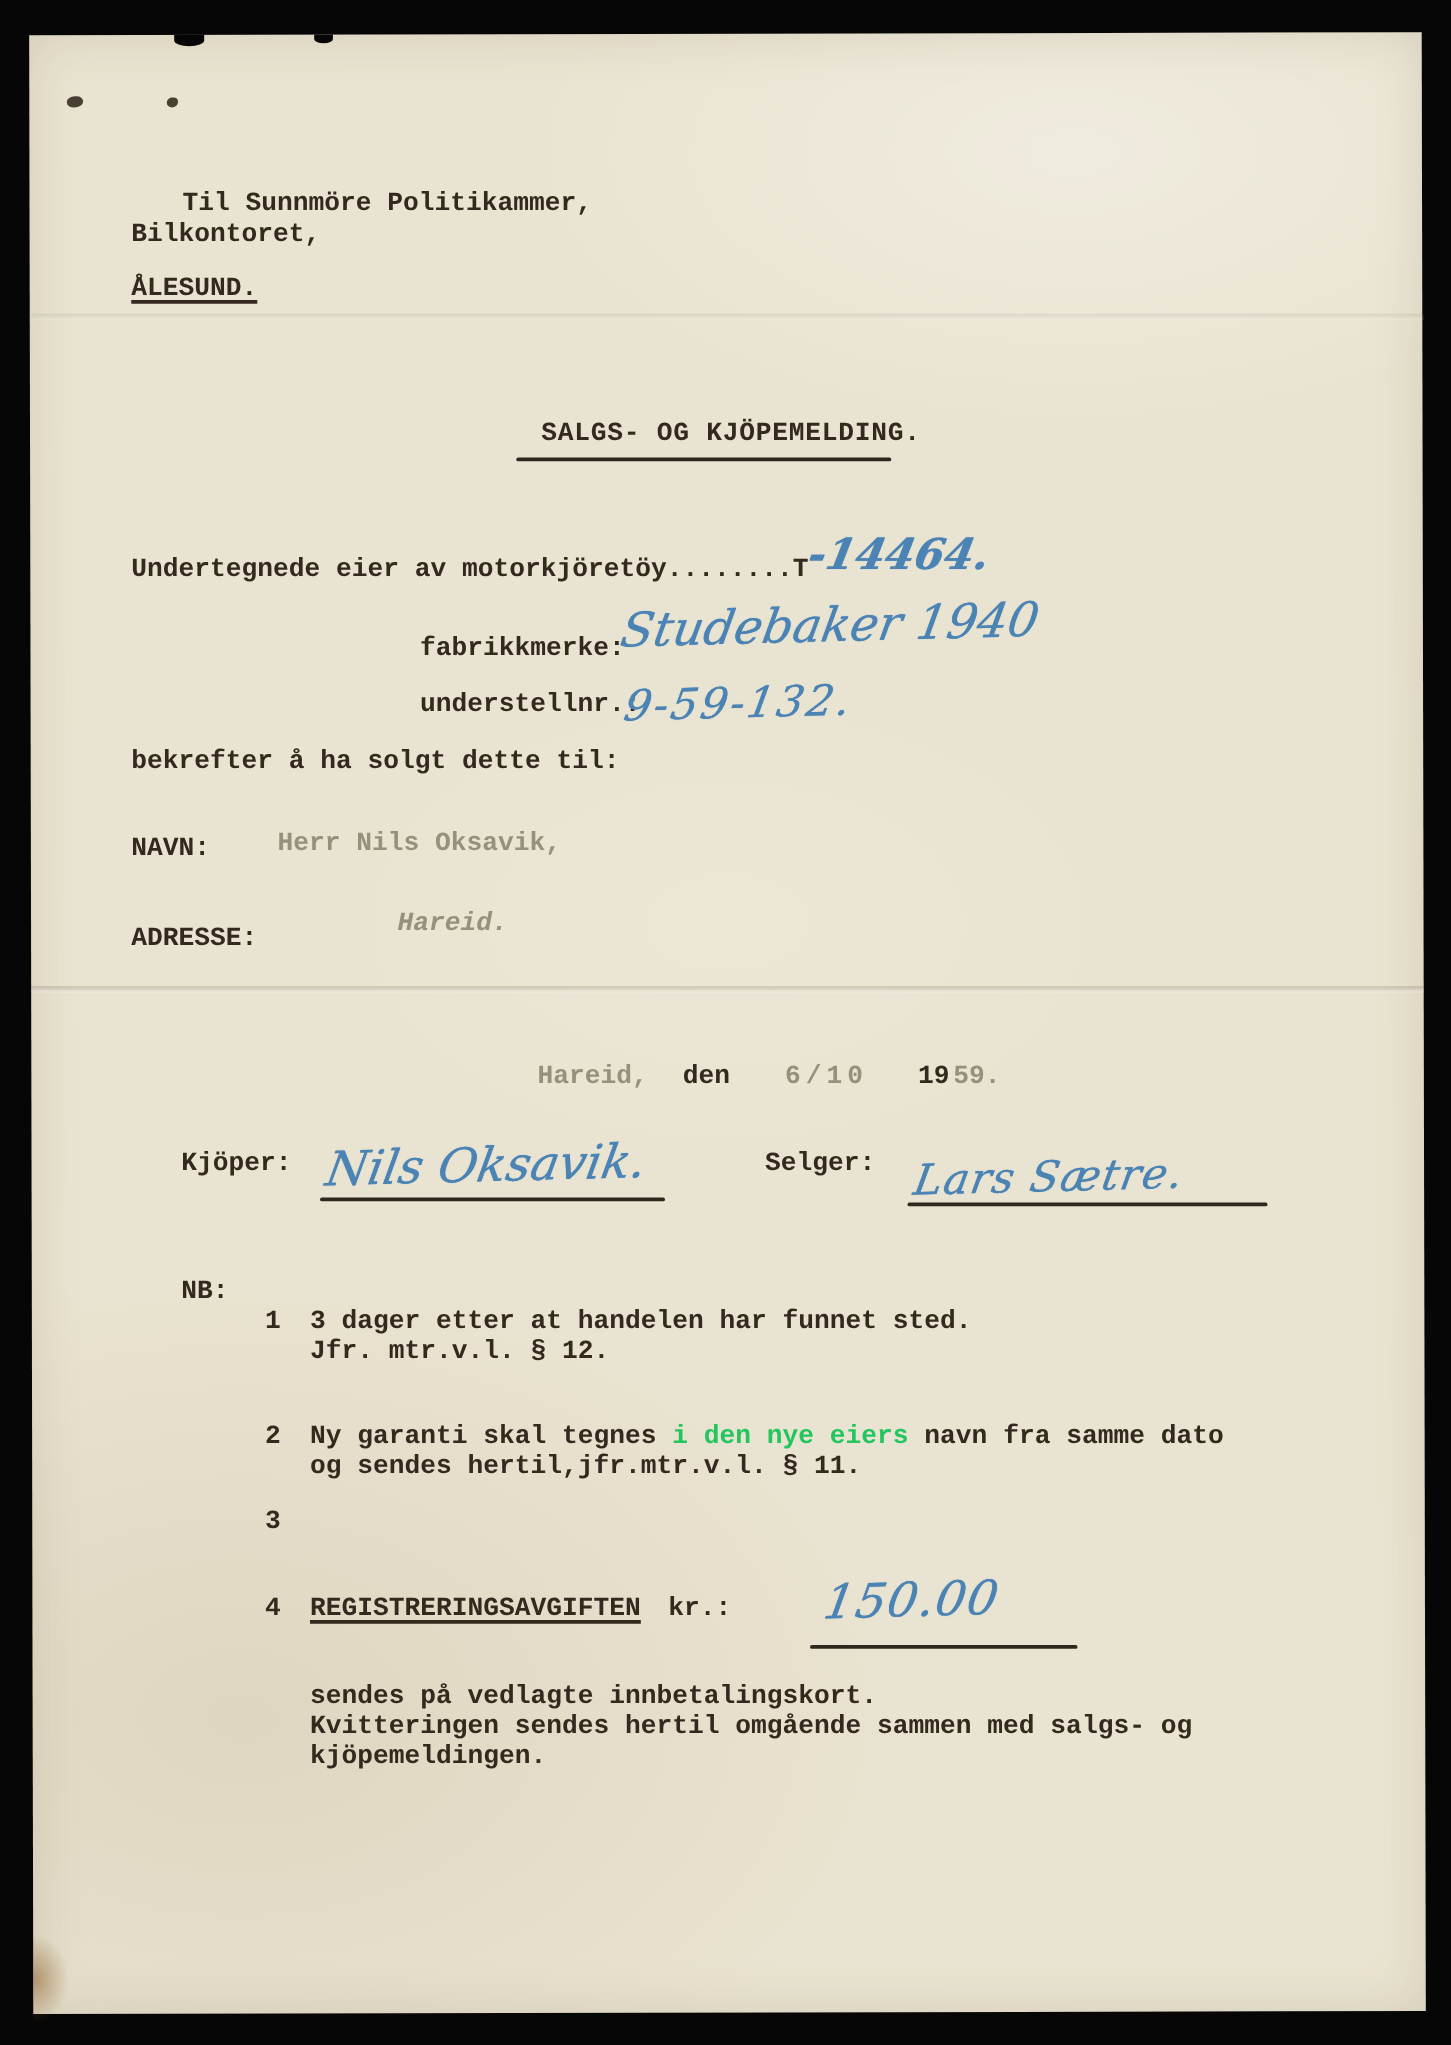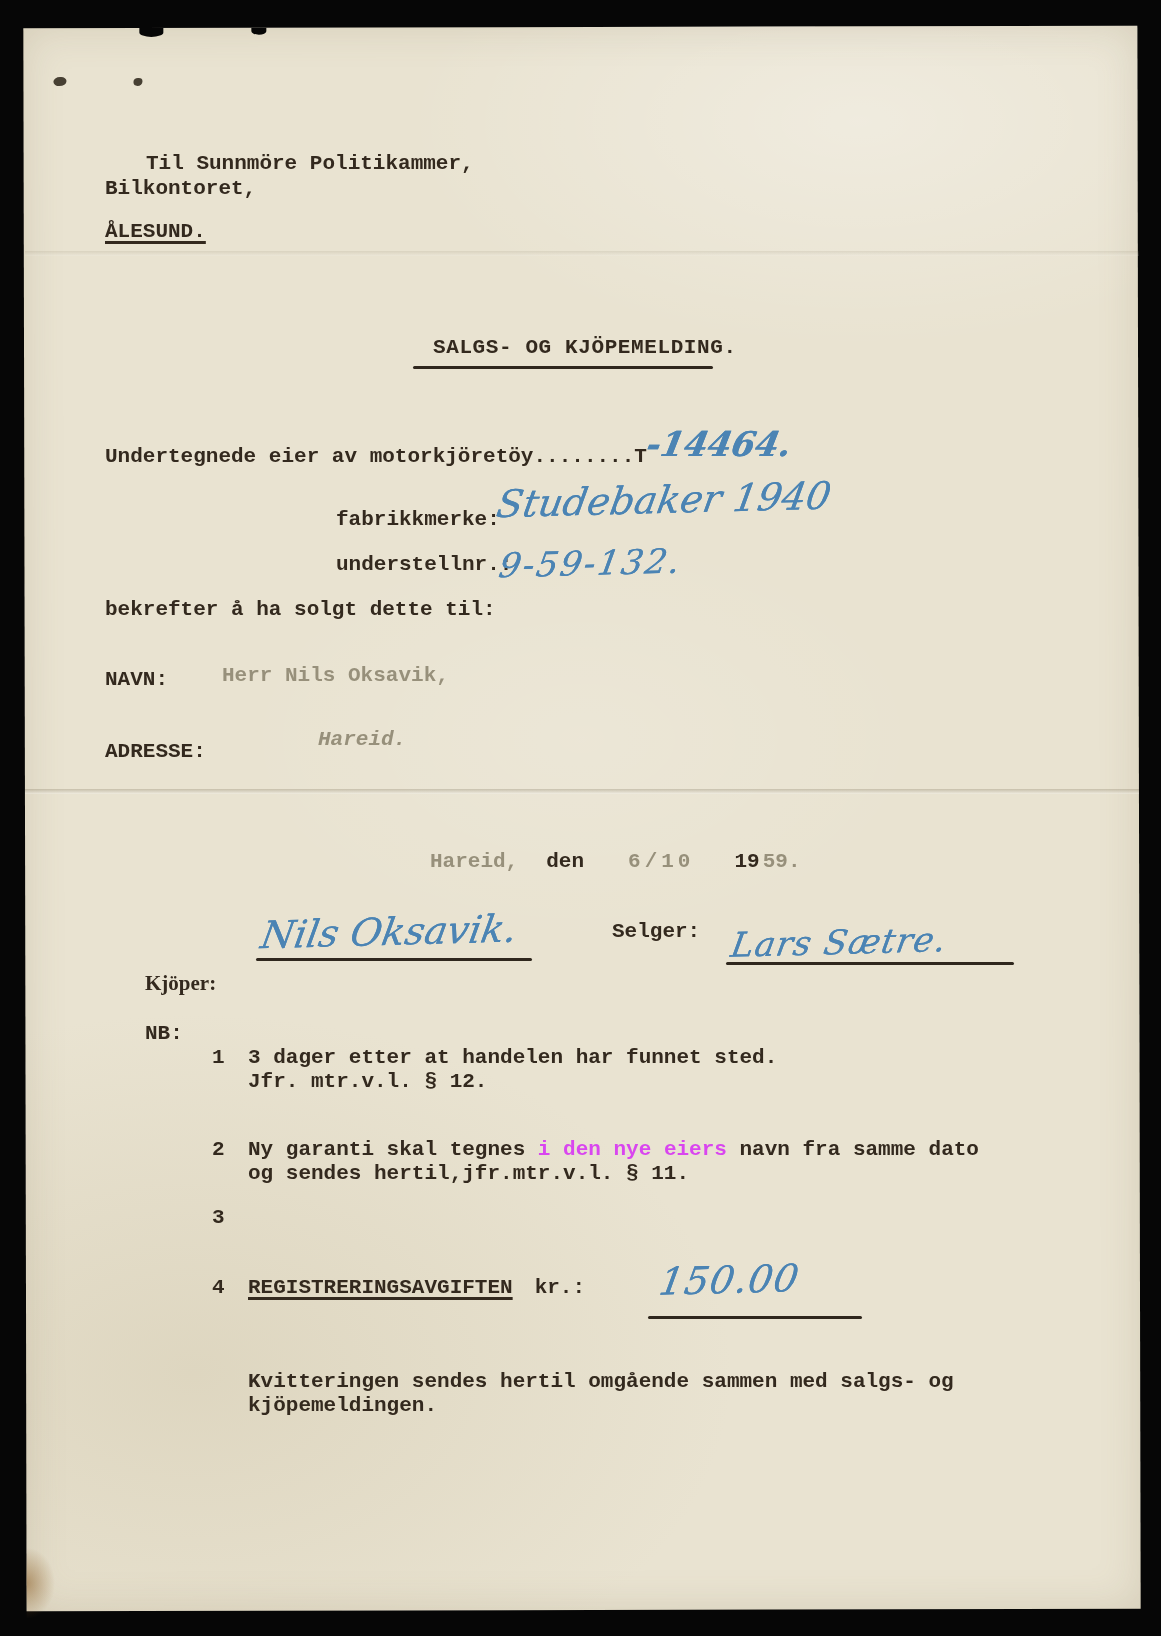--- a/index.html
+++ b/index.html
@@ -37,21 +37,21 @@
     position:absolute; font-family:"DejaVu Serif", serif; font-style:italic;
     color:var(--handwriting-blue,#4b84b4); white-space:nowrap;
     transform:skewX(-11deg) rotate(-1.5deg); text-shadow:0 0 .6px currentColor;
   }
   .hand-inline { position:relative; display:inline-block; transform:skewX(-11deg); top:-6px; }
   .rule { position:absolute; height:3px; background:#2f271d; border-radius:2px; }
   .note-item { position:absolute; }
   .note-num { position:absolute; left:0; top:0; }
   .note-text { margin-left:36px; }
   .note-text div { white-space:nowrap; }
-  .bold-seg { font-weight:800; color:#d946ef; }
+  .bold-seg { font-weight:800; color:#22c55e; }
   .dl-gap { display:inline-block; }
 </style>
 </head>
 <body>
 
 <div class="page">
 
   <div class="paper">
     <div class="notch" style="left:116px; top:0; width:24px; height:9px;"></div>
     <div class="notch" style="left:228px; top:0; width:15px; height:7px;"></div>
@@ -87,21 +87,21 @@
     <div class="typed" style="left:105px; top:668px;">NAVN:</div>
     <div class="typed faded" style="left:222px; top:664px;">Herr Nils Oksavik,</div>
 
     <div class="typed" style="left:105px; top:740px;">ADRESSE:</div>
     <div class="typed faded" style="left:318px; top:728px;font-style:italic;">Hareid.</div>
 
     <div class="typed" style="left:430px; top:850px;">
       <span class="faded">Hareid,</span><span class="dl-gap" style="width:28px;"></span><span>den</span><span class="dl-gap" style="width:44px;"></span><span class="faded" style="letter-spacing:4px;">6/10</span><span class="dl-gap" style="width:40px;"></span><span>19</span><span class="faded" style="margin-left:3px;">59.</span>
     </div>
 
-    <div class="typed" style="left:145px; top:971px;font-family:Liberation Serif, serif;">Kjöper:</div>
+    <div class="typed" style="left:145px; top:920px;">Kjöper:</div>
     <div class="hand" style="left:262px; top:910px; font-size:38px;">Nils Oksavik.</div>
     <div class="rule" style="left:256px; top:958px; width:276px;"></div>
 
     <div class="typed" style="left:612px; top:920px;">Selger:</div>
     <div class="hand" style="left:732px; top:922px; font-size:34px; letter-spacing:1px;">Lars Sætre.</div>
     <div class="rule" style="left:726px; top:962px; width:288px;"></div>
 
     <div class="typed" style="left:145px; top:1022px;">NB:</div>
 
     <div class="typed note-item" style="left:212px; top:1046px;">
@@ -128,17 +128,18 @@
 
     <div class="typed note-item" style="left:212px; top:1276px;">
       <span class="note-num">4</span>
       <div class="note-text">
         <div><span class="underlined">REGISTRERINGSAVGIFTEN</span><span class="dl-gap" style="width:22px;"></span><span>kr.:</span></div>
       </div>
     </div>
     <div class="hand" style="left:660px; top:1258px; font-size:38px; letter-spacing:1px;">150.00</div>
     <div class="rule" style="left:648px; top:1316px; width:214px;"></div>
 
+    <div class="typed" style="left:248px; top:1346px;">sendes på vedlagte innbetalingskort.</div>
     <div class="typed" style="left:248px; top:1370px;">Kvitteringen sendes hertil omgående sammen med salgs- og</div>
     <div class="typed" style="left:248px; top:1394px;">kjöpemeldingen.</div>
 
   </div>
 </div>
 
 </body></html>

